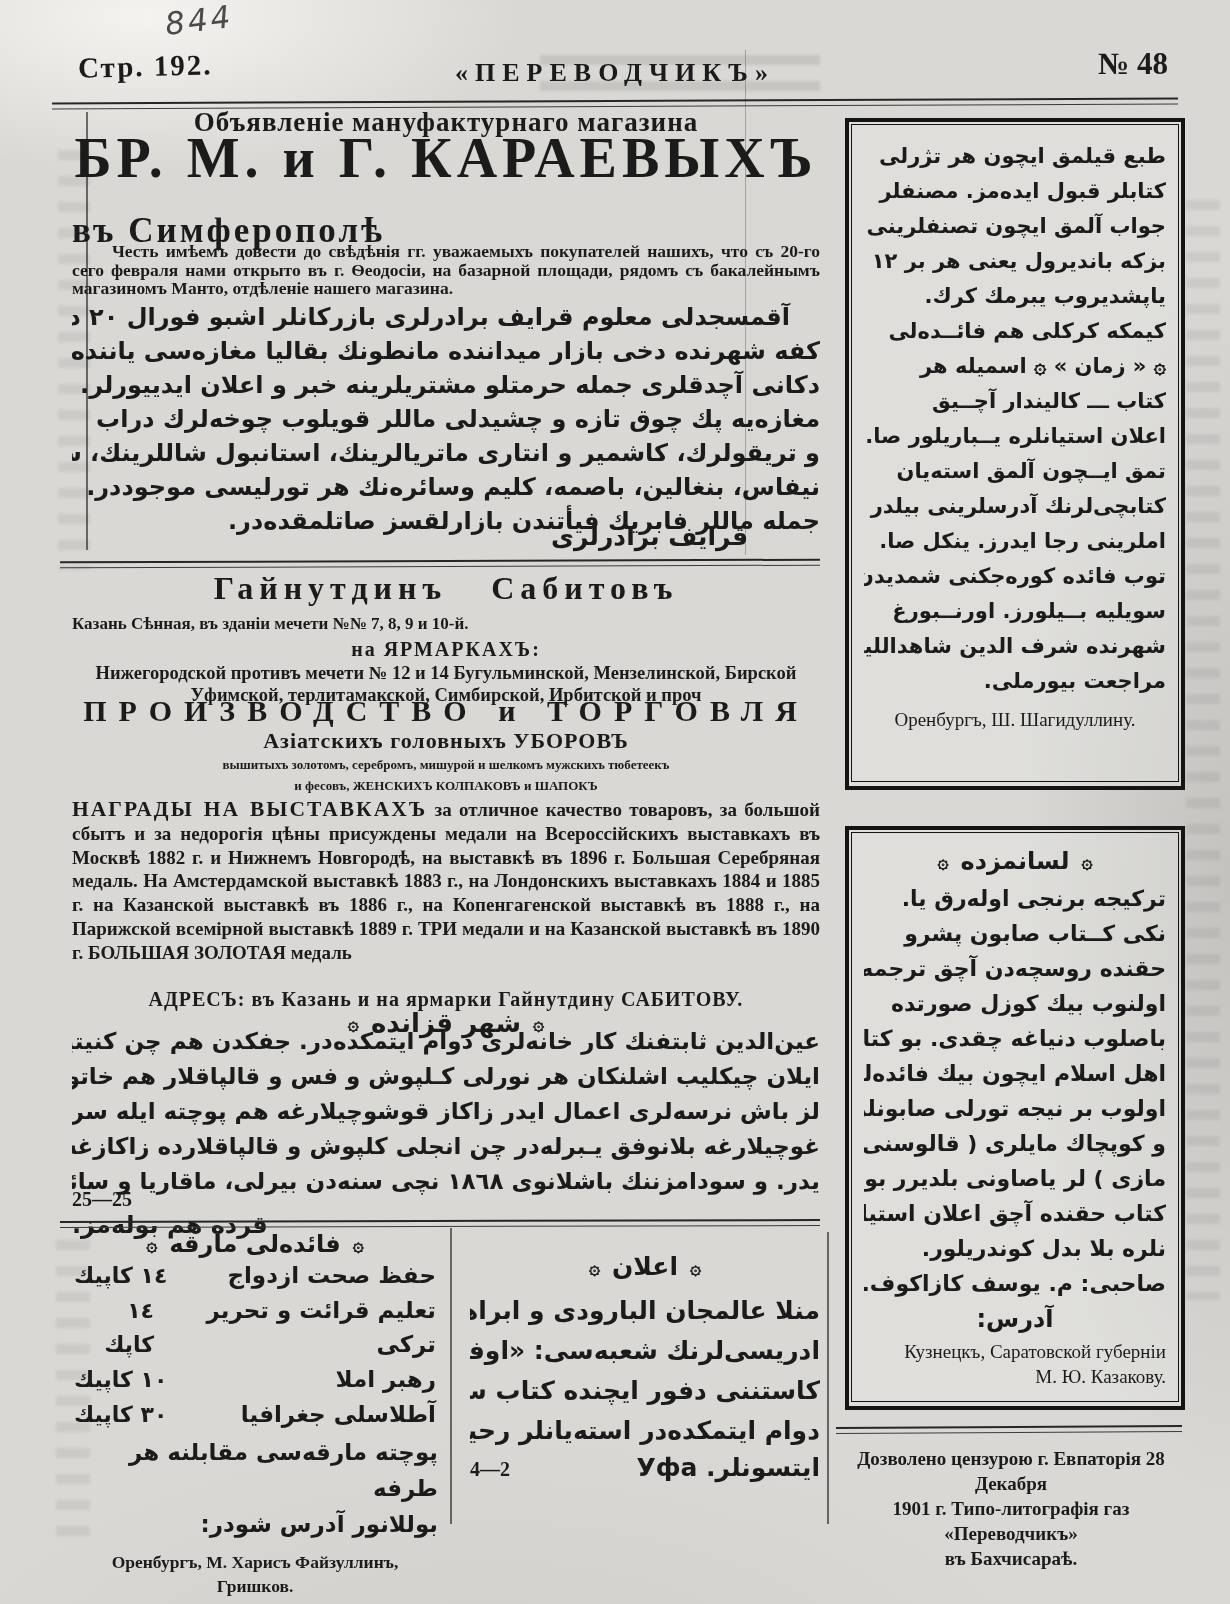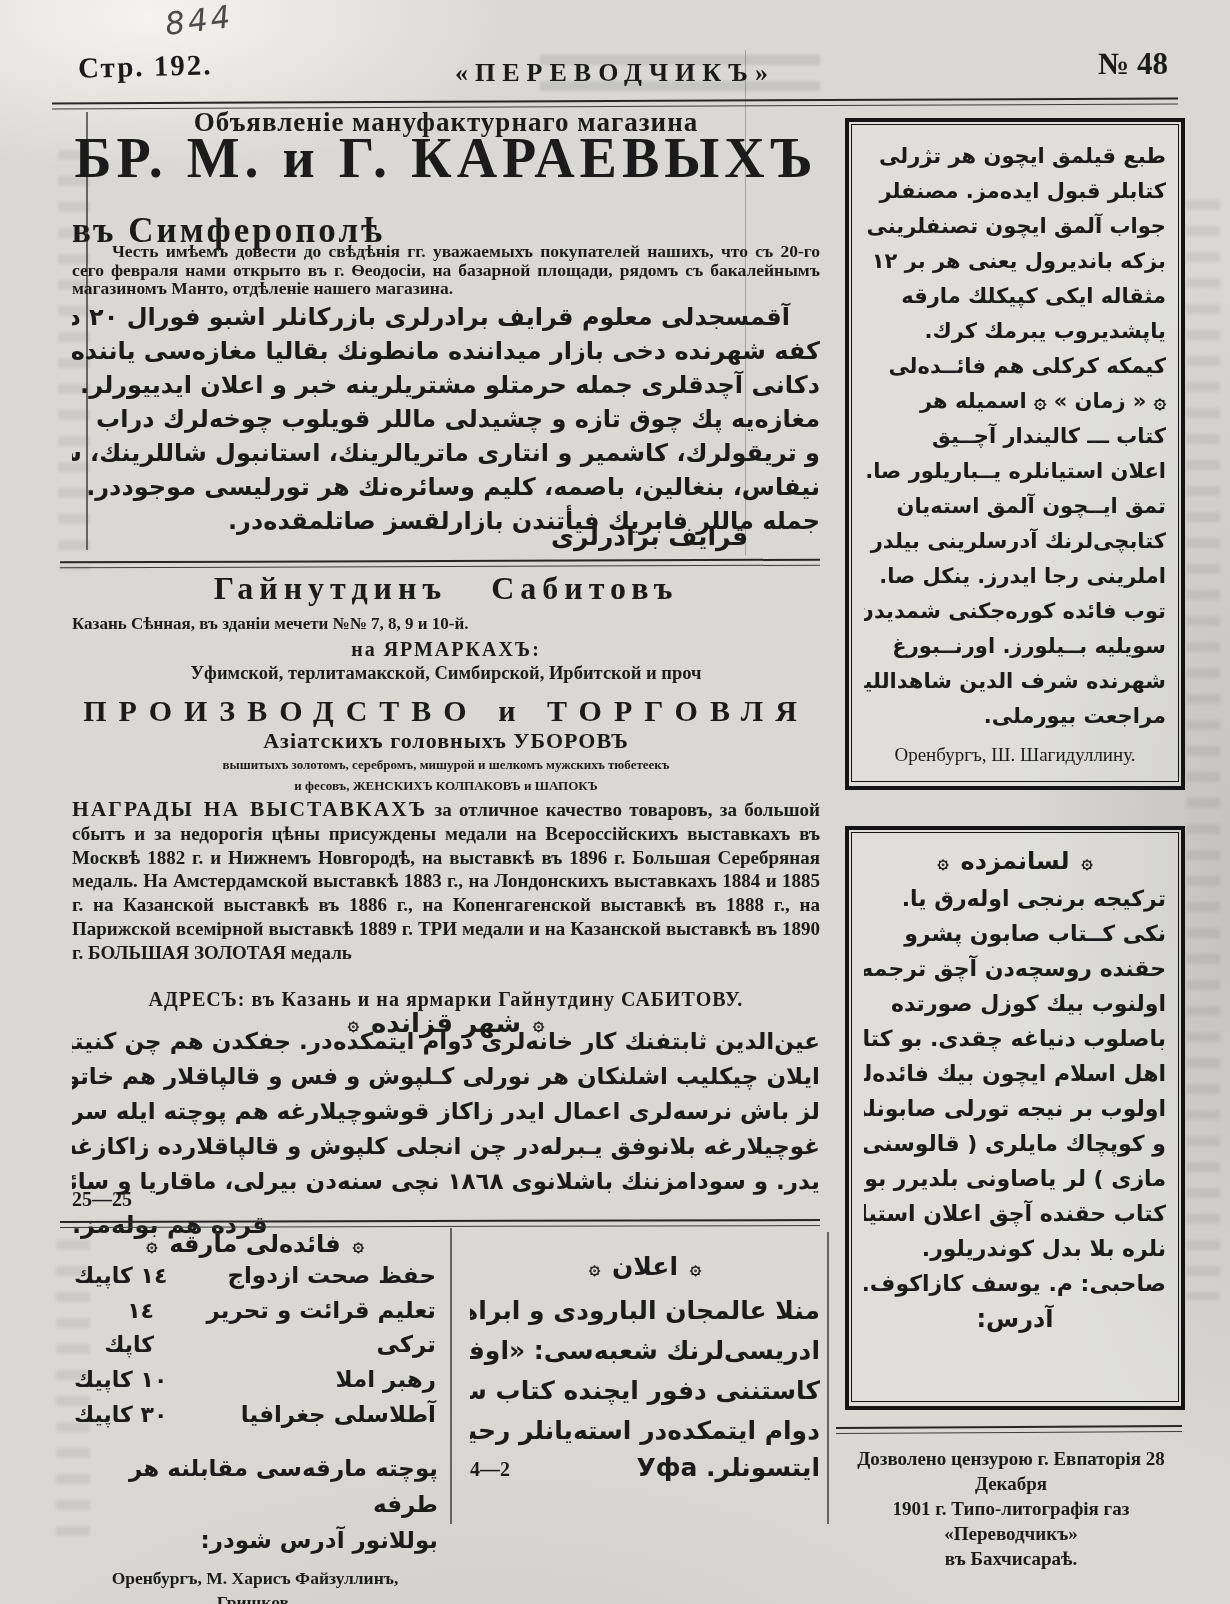--- a/index.html
+++ b/index.html
@@ -59,21 +59,21 @@
   .kazan-block{top:1024px;font-size:23px;line-height:35px;}
   .kazan-close{top:1188px;display:flex;align-items:baseline;flex-direction:column;}
   .issue-mark{font-family:"Liberation Serif",serif;font-weight:bold;font-size:20px;direction:ltr;}
   .kazan-close .closing{flex:1;text-align:center;font-size:24px;}
   .rule-b{top:1220px;left:60px;width:760px;transform:rotate(-0.15deg);}
   
   .books{left:72px;top:1230px;width:366px;}
   .books .ar-heading{font-size:24px;}
   .book-row{display:flex;direction:rtl;justify-content:space-between;align-items:baseline;font-size:23px;line-height:34px;padding:0 2px;}
   .book-row .price{font-size:22px;}
-  .books-footer{font-size:23px;line-height:36px;margin-top:18px;}
+  .books-footer{font-size:23px;line-height:36px;margin-top:2px;}
   .books-footer .line{text-align:right;padding-left:30px;}
   .books-ru{margin-top:8px;font-size:17.5px;font-weight:bold;line-height:24px;}
   .books-ru .line{text-align:center;}
   .mid-divider{left:450px;top:1228px;height:296px;}
   .ilan{left:470px;top:1252px;width:350px;}
   .ilan .ar-heading{font-size:25px;}
   .ilan-block{margin-top:10px;font-size:25px;line-height:40px;}
   .ilan-close{display:flex;align-items:baseline;margin-top:2px;}
   .ilan-close .closing{flex:1;text-align:right;font-size:25px;padding-left:40px;}
   
@@ -121,20 +121,21 @@
     <div class="line">نيفاس، بنغالين، باصمه، كليم وسائره‌نك هر تورليسى موجوددر.</div>
     <div class="line">جمله ماللر فابريك فيأتندن بازارلقسز صاتلمقده‌در.</div>
   </div>
 <div class="abs karaev-sig ar">قرايف برادرلرى</div>
 <div class="abs double-rule rule-a"></div>
 
 <div class="abs leftcol sab-title">Гайнутдинъ Сабитовъ</div>
 <div class="abs leftcol sab-venue">Казань Сѣнная, въ зданіи мечети №№ 7, 8, 9 и 10-й.</div>
 <div class="abs leftcol sab-fairslabel">на ЯРМАРКАХЪ:</div>
 <div class="abs leftcol sab-fairs">
+    <div class="line">Нижегородской противъ мечети № 12 и 14 Бугульминской, Мензелинской, Бирской</div>
     <div class="line">Уфимской, терлитамакской, Симбирской, Ирбитской и проч</div>
   </div>
 <div class="abs leftcol h-main">ПРОИЗВОДСТВО и ТОРГОВЛЯ</div>
 <div class="abs leftcol h-sub">Азіатскихъ головныхъ УБОРОВЪ</div>
 <div class="abs leftcol h-detail">
     <div class="line">вышитыхъ золотомъ, серебромъ, мишурой и шелкомъ мужскихъ тюбетеекъ</div>
     <div class="line">и фесовъ, ЖЕНСКИХЪ КОЛПАКОВЪ и ШАПОКЪ</div>
   </div>
 <div class="abs leftcol awards">
   <span class="lead">НАГРАДЫ НА ВЫСТАВКАХЪ</span>
@@ -213,21 +214,20 @@
   </div>
 </div>
 
 <div class="dbox box1">
   <div class="inner">
     <div class="ar-lines ar nowrapclip">
         <div class="line">طبع قيلمق ايچون هر تژرلى</div>
         <div class="line">كتابلر قبول ايده‌مز. مصنفلر</div>
         <div class="line">جواب آلمق ايچون تصنفلرينى</div>
         <div class="line">بزكه بانديرول يعنى هر بر ١٢</div>
-        <div class="line">مثقاله ايكى كپيكلك مارقه</div>
         <div class="line">ياپشديروب يبرمك كرك.</div>
         <div class="line">كيمكه كركلى هم فائــده‌لى</div>
         <div class="line">۞ « زمان » ۞ اسميله هر</div>
         <div class="line">كتاب ـــ كاليندار آچــيق</div>
         <div class="line">اعلان استيانلره يــباريلور صا.</div>
         <div class="line">تمق ايــچون آلمق استه‌يان</div>
         <div class="line">كتابچى‌لرنك آدرسلرينى بيلدر</div>
         <div class="line">املرينى رجا ايدرز. ينكل صا.</div>
         <div class="line">توب فائده كوره‌جكنى شمديدن</div>
         <div class="line">سويليه بــيلورز. اورنــبورغ</div>
@@ -253,20 +253,24 @@
         <div class="line">باصلوب دنياغه چقدى. بو كتاب</div>
         <div class="line">اهل اسلام ايچون بيك فائده‌لى</div>
         <div class="line">اولوب بر نيجه تورلى صابونلر</div>
         <div class="line">و كوپچاك مايلرى ( قالوسنى</div>
         <div class="line">مازى ) لر ياصاونى بلديرر بو</div>
         <div class="line">كتاب حقنده آچق اعلان استيا.</div>
         <div class="line">نلره بلا بدل كوندريلور.</div>
         <div class="line">صاحبى: م. يوسف كازاكوف.</div>
       </div>
     <div class="adr-label ar">آدرس:</div>
+    <div class="box-ru">
+        <div class="line">Кузнецкъ, Саратовской губерніи</div>
+        <div class="line">М. Ю. Казакову.</div>
+      </div>
   </div>
 </div>
 
 <div class="abs double-rule rule-c"></div>
 <div class="abs censor">
     <div class="line">Дозволено цензурою г. Евпаторія 28 Декабря</div>
     <div class="line">1901 г. Типо-литографія газ «Переводчикъ»</div>
     <div class="line">въ Бахчисараѣ.</div>
   </div>
 

